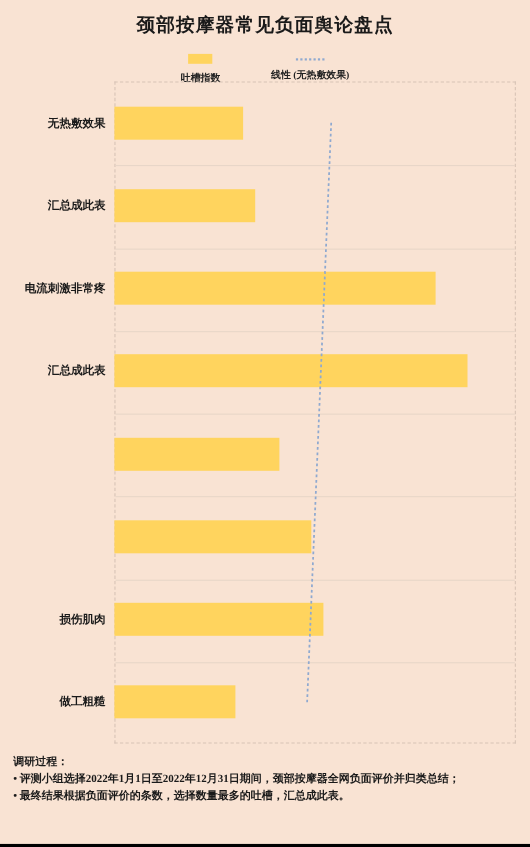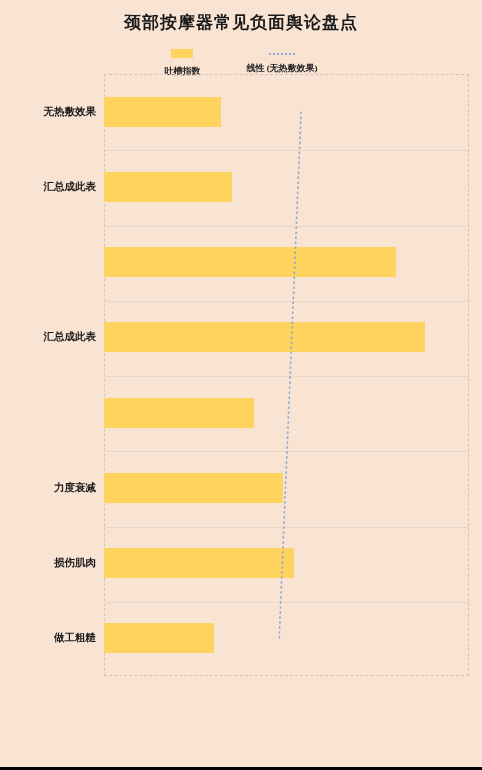--- a/index.html
+++ b/index.html
@@ -173,22 +173,22 @@
     </div>
     <div class="legend-item">
       <span class="legend-dash"></span>
       <span class="legend-label">线性 (无热敷效果)</span>
     </div>
   </div>
 
   <div class="cat-labels">
     <div class="cat-label" style="top:0px">无热敷效果</div>
     <div class="cat-label" style="top:75.25px">汇总成此表</div>
+    <div class="cat-label" style="top:150.5px">电流刺激非常疼</div>
     <div class="cat-label" style="top:225.75px">汇总成此表</div>
-    <div class="cat-label" style="top:376.25px">力度衰减</div>
     <div class="cat-label" style="top:451.5px">损伤肌肉</div>
     <div class="cat-label" style="top:526.75px">做工粗糙</div>
   </div>
 
   <div class="plot-area">
     <div class="gridline" style="top:75.25px"></div>
     <div class="gridline" style="top:150.5px"></div>
     <div class="gridline" style="top:225.75px"></div>
     <div class="gridline" style="top:301px"></div>
     <div class="gridline" style="top:376.25px"></div>
@@ -220,14 +220,19 @@
       </div>
     <div class="row" style="top:526.75px">
         <div class="bar" style="width: 109.5px; background: rgb(255, 212, 94);"></div>
       </div>
   </div>
 
   <svg class="trendline" width="482" height="767" style="left:0;top:0">
     <line id="trend-seg" x1="301.1" y1="110.625" x2="279.2" y2="637.375" stroke="#8fa9d0" stroke-width="1.6" stroke-dasharray="2.5 2.5"></line>
   </svg>
 
+  <div class="footer">
+    <p class="footer-line">调研过程：</p>
+    <p class="footer-line">• 评测小组选择2022年1月1日至2022年12月31日期间，颈部按摩器全网负面评价并归类总结；</p>
+    <p class="footer-line">• 最终结果根据负面评价的条数，选择数量最多的吐槽，汇总成此表。</p>
+  </div>
 
 </div>
 
 </body></html>

